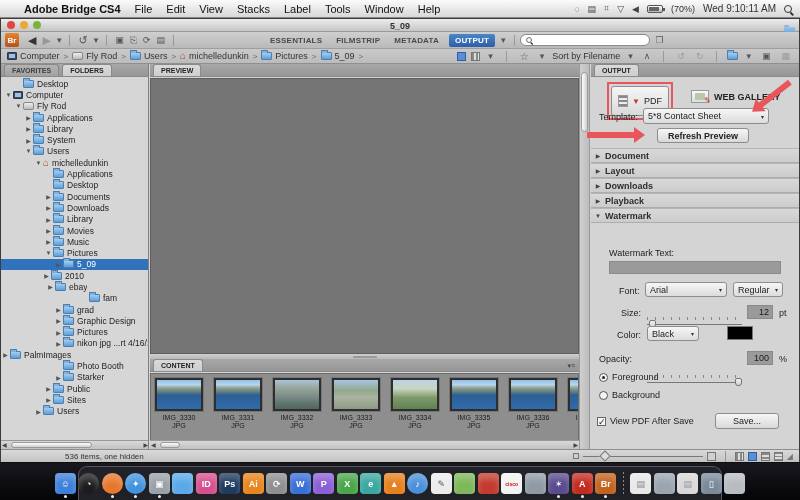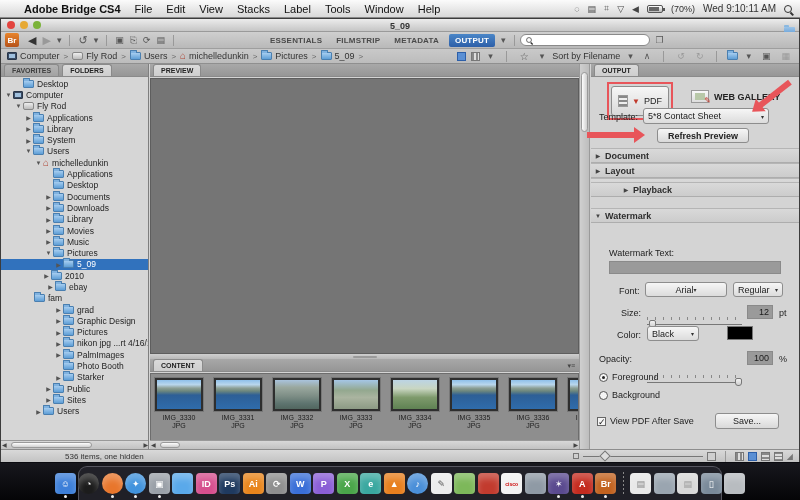--- a/index.html
+++ b/index.html
@@ -338,21 +338,21 @@
         <div class="trow" style="padding-left: 41px;">
           <span class="arr">▶</span>
           <span class="ic-folder"></span>
           <span class="lbl">2010</span>
         </div>
         <div class="trow" style="padding-left: 45px;">
           <span class="arr">▶</span>
           <span class="ic-folder"></span>
           <span class="lbl">ebay</span>
         </div>
-        <div class="trow" style="padding-left: 24px;">
+        <div class="trow" style="padding-left: 79px;">
           <span class="arr"></span>
           <span class="ic-folder"></span>
           <span class="lbl">fam</span>
         </div>
         <div class="trow" style="padding-left: 53px;">
           <span class="arr">▶</span>
           <span class="ic-folder"></span>
           <span class="lbl">grad</span>
         </div>
         <div class="trow" style="padding-left: 53px;">
@@ -363,21 +363,21 @@
         <div class="trow" style="padding-left: 53px;">
           <span class="arr">▶</span>
           <span class="ic-folder"></span>
           <span class="lbl">Pictures</span>
         </div>
         <div class="trow" style="padding-left: 53px;">
           <span class="arr">▶</span>
           <span class="ic-folder"></span>
           <span class="lbl">nikon jpg ...rt 4/16/1...</span>
         </div>
-        <div class="trow" style="padding-left: 53px;">
+        <div class="trow" style="">
           <span class="arr">▶</span>
           <span class="ic-folder"></span>
           <span class="lbl">PalmImages</span>
         </div>
         <div class="trow" style="padding-left: 53px;">
           <span class="arr"></span>
           <span class="ic-folder"></span>
           <span class="lbl">Photo Booth</span>
         </div>
         <div class="trow" style="padding-left: 53px;">
@@ -528,37 +528,37 @@
           <span>Document</span>
         </div>
         <div class="secrow" style="top: 99px;">
           <span class="arr">▶</span>
           <span>Layout</span>
         </div>
         <div class="secrow" style="top: 114px;">
           <span class="arr">▶</span>
           <span>Downloads</span>
         </div>
-        <div class="secrow" style="top: 118px; padding-left: 28px;">
+        <div class="secrow" style="top: 129px;">
           <span class="arr">▶</span>
           <span>Playback</span>
         </div>
         <div class="secrow" style="top: 144px;">
           <span class="arr">▼</span>
           <span>Watermark</span>
         </div>
       </div>
 
     <span class="abs" style="left:18px;top:184px;">Watermark Text:</span>
     <div class="abs" style="left:18px;top:197px;width:172px;height:13px;background:#9a9a9a;border:1px solid #8a8a8a;"></div>
 
     <div class="frow" style="left:28px;top:222px;">
       <span>Font:</span>
     </div>
-    <div class="abs dropdown" style="left:54px;top:218px;width:82px;height:15px;justify-content:center;">
+    <div class="abs dropdown" style="left:54px;top:218px;width:82px;height:15px;">
       <span>Arial</span>
       <span class="caret">▾</span>
     </div>
     <div class="abs dropdown" style="left:142px;top:218px;width:50px;height:15px;">
       <span>Regular</span>
       <span class="caret">▾</span>
     </div>
 
     <span class="abs" style="left:30px;top:244px;">Size:</span>
     <div class="abs slider" style="left:56px;top:240px;width:95px;">

